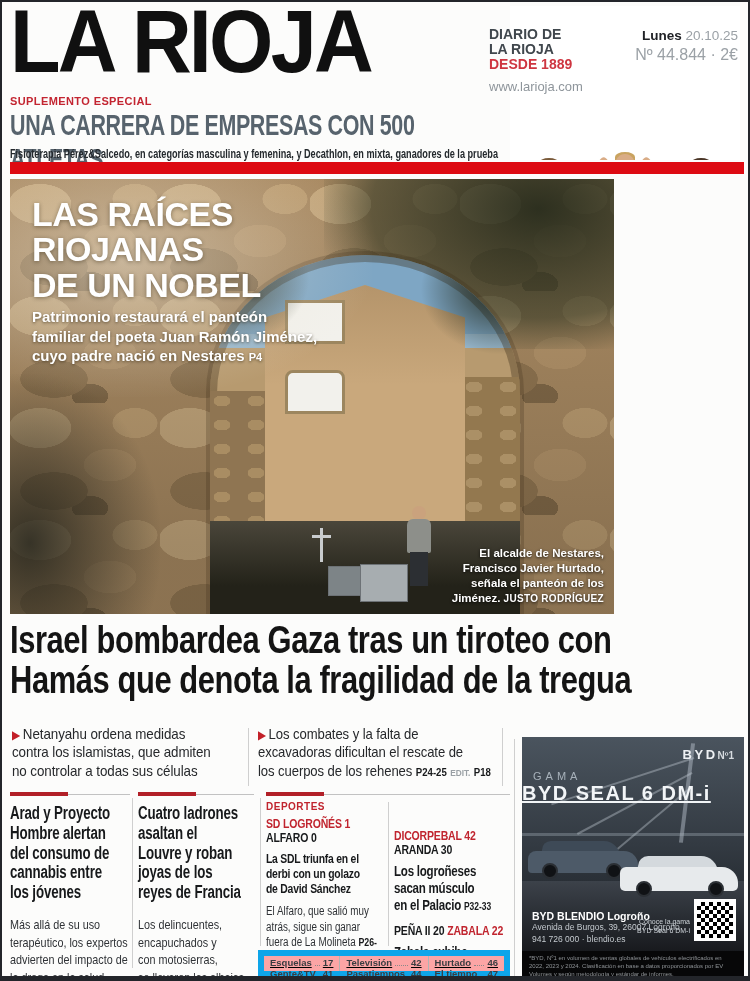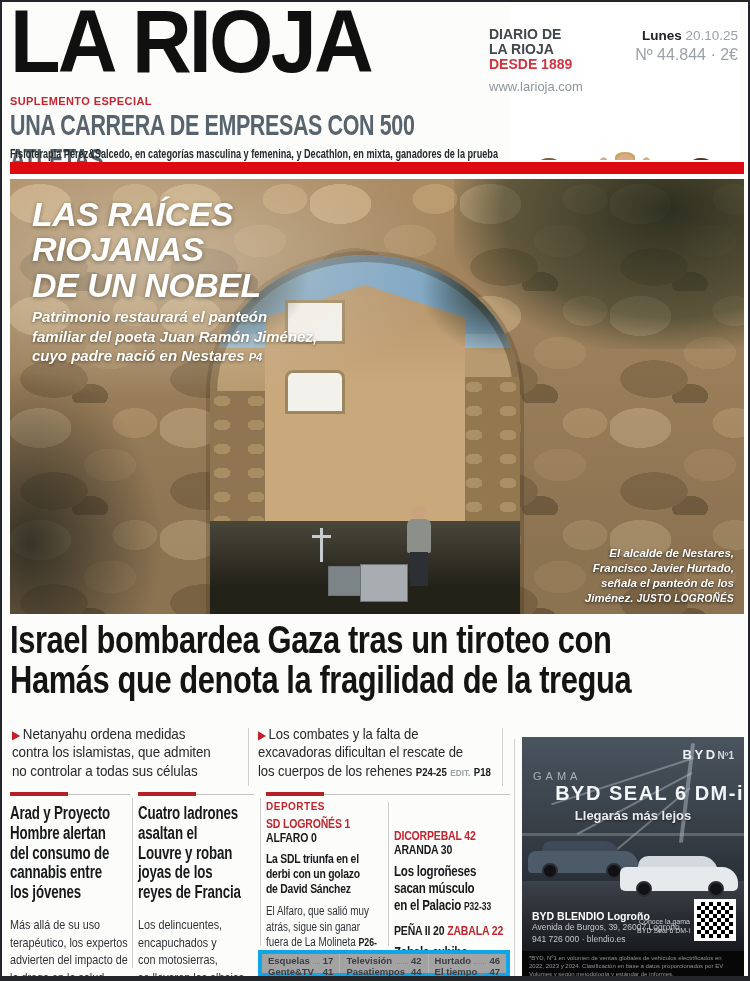--- a/index.html
+++ b/index.html
@@ -34,30 +34,29 @@
 
   
   .supp-kicker { left:8px; top:93px; font-size:11px; font-weight:bold; color:#c32531; letter-spacing:.4px; }
   .supp-title { left:8px; top:106px; width:700px; font-size:30px; font-weight:bold; color:#57636d;
     letter-spacing:-.5px; transform:scaleX(.715); transform-origin:left top; }
   .supp-sub { left:8px; top:144px; width:705px; font-size:12.8px; font-weight:bold; color:#24292d;
     transform:scaleX(.714); transform-origin:left top; }
   .redbar { left:8px; top:160px; width:734px; height:12px; background:#dd0a12; z-index:2; }
 
   
-  .photo { left:8px; top:177px; width:734px; height:435px; overflow:hidden;
+  .photo { left:8px; top:177px; width:604px; height:435px; overflow:hidden;
     background-color:#b6956b;
     background-image:
       radial-gradient(50px 32px at 30px 25px, #d4b588 0 62%, rgba(0,0,0,0) 63%),
       radial-gradient(42px 26px at 100px 62px, #c2a074 0 62%, rgba(0,0,0,0) 63%),
       radial-gradient(54px 30px at 44px 88px, #9b7e58 0 62%, rgba(0,0,0,0) 63%),
       radial-gradient(36px 24px at 125px 20px, #cbaa7c 0 62%, rgba(0,0,0,0) 63%),
       radial-gradient(30px 20px at 80px 105px, #8a704e 0 60%, rgba(0,0,0,0) 61%);
     background-size:150px 112px;
-    font-style:italic;
   }
   .photo-shade { position:absolute; inset:0;
     background:linear-gradient(rgba(60,45,25,.10), rgba(30,25,15,.28) 85%); }
   .photo-light { position:absolute; left:0; top:0; width:60%; height:50%;
     background:radial-gradient(ellipse at 32% 38%, rgba(238,230,214,.5), rgba(0,0,0,0) 72%); }
   .foliage-tr { position:absolute; right:-40px; top:-30px; width:330px; height:200px;
     background:radial-gradient(ellipse at 65% 30%, rgba(32,38,24,.9), rgba(40,48,30,.55) 55%, rgba(0,0,0,0) 75%); }
   .foliage-l { position:absolute; left:-50px; bottom:-20px; width:200px; height:260px;
     background:radial-gradient(ellipse at 35% 65%, rgba(36,36,28,.85), rgba(0,0,0,0) 72%); }
   .arch { position:absolute; left:200px; top:76px; width:310px; height:359px;
@@ -124,42 +123,42 @@
   .match { font-size:12.5px; font-weight:bold; letter-spacing:-.2px; width:120%;
     transform:scaleX(.84); transform-origin:left top; }
   .match .home-red { color:#c0242e; } .match .blk { color:#17191b; }
   .dep-head { margin-top:6px; font-size:13.5px; font-weight:bold; color:#17191b; line-height:1.12;
     letter-spacing:-.3px; width:130%; transform:scaleX(.77); transform-origin:left top; }
   .dep-body { margin-top:8px; font-size:12.3px; color:#2f3236; line-height:1.25;
     width:125%; transform:scaleX(.8); transform-origin:left top; }
   .mt10 { margin-top:11px; }
 
   
-  .idx { left:256px; top:948px; width:252px; height:27px; border:4px solid #0ea5e9;
-    display:flex; background:#a3a3a3; }
+  .idx { left:256px; top:948px; width:252px; height:27px; border:6px solid #0ea5e9;
+    display:flex; background:#fca5a5;text-decoration:underline; }
   .idx-cell { flex:1; padding:2px 6px 0; }
   .idx-cell + .idx-cell { border-left:1px solid #b3b3b3; }
   .idx-row { display:flex; align-items:baseline; font-size:9.5px; font-weight:bold; color:#3a3d41; line-height:1.15; }
   .idx-dots { flex:1; border-bottom:1px dotted #8a8a8a; margin:0 3px 2px; }
 
   
   .ad { left:520px; top:735px; width:222px; height:240px; overflow:hidden;
     background:linear-gradient(#4a545e, #333a42 45%, #20252b 75%, #17191d); }
   .cable { position:absolute; height:1.5px; background:rgba(215,224,232,.35); transform-origin:right center; }
   .pylon { position:absolute; right:55px; top:6px; width:4px; height:100px; background:rgba(190,200,210,.45); transform:rotate(7deg); }
   .deck { position:absolute; left:0; top:96px; width:100%; height:3px; background:rgba(170,180,190,.35); }
   .road { position:absolute; left:0; bottom:26px; width:100%; height:70px;
     background:linear-gradient(#3c424a, #181a1e); }
   .ad-logo { position:absolute; right:10px; top:8px; color:#eef1f4; font-weight:bold; }
   .ad-logo .b { font-size:13px; letter-spacing:2.5px; }
   .ad-logo .n { font-size:10px; color:#d7dce0; }
   .ad-kicker { position:absolute; left:11px; top:33px; width:100%; text-align:left;
     font-size:11px; letter-spacing:4px; color:#a7b1ba; }
-  .ad-title { position:absolute; left:0; top:45px; width:100%; text-align:right;
-    font-size:20px; font-weight:bold; letter-spacing:1.5px; color:#f2f5f7; }
+  .ad-title { position:absolute; left:0; top:45px; width:100%; text-align:left;
+    font-size:20px; font-weight:bold; letter-spacing:1.5px; color:#f2f5f7;text-decoration:underline; }
   .ad-slogan { position:absolute; left:0; top:71px; width:100%; text-align:center;
     font-size:13px; font-weight:bold; color:#e9edf0; text-shadow:0 1px 2px rgba(0,0,0,.5); }
   .car { position:absolute; }
   .car-dark { left:6px; top:98px; width:110px; height:44px; }
   .car-dark .body { position:absolute; bottom:6px; width:110px; height:22px; background:#4d5a68; border-radius:8px 14px 4px 4px; }
   .car-dark .roof { position:absolute; bottom:22px; left:14px; width:78px; height:16px; background:#3e4a57; border-radius:10px 18px 0 0; }
   .car-dark .glass { position:absolute; bottom:24px; left:20px; width:64px; height:10px; background:#27303a; border-radius:8px 14px 0 0; }
   .wheel { position:absolute; bottom:0; width:16px; height:16px; border-radius:50%; background:#101215; border:2px solid #2b2f34; }
   .car-white { left:98px; top:112px; width:118px; height:48px; }
   .car-white .body { position:absolute; bottom:6px; width:118px; height:24px; background:#e7eaec; border-radius:6px 16px 5px 5px; }
@@ -244,21 +243,21 @@
     <div class="photo-light"></div>
     <div class="feat-head preline">LAS RAÍCES
 RIOJANAS
 DE UN NOBEL</div>
     <div class="feat-stand"><span class="preline">Patrimonio restaurará el panteón
 familiar del poeta Juan Ramón Jiménez,
 cuyo padre nació en Nestares </span><span class="feat-ref">P4</span></div>
     <div class="caption"><span class="preline">El alcalde de Nestares,
 Francisco Javier Hurtado,
 señala el panteón de los
-Jiménez. </span><span class="cap-credit">JUSTO LOGROÑÉS</span></div>
+Jiménez. </span><span class="cap-credit">JUSTO RODRÍGUEZ</span></div>
   </div>
 
   <div class="abs lead-head preline">Israel bombardea Gaza tras un tiroteo con
 Hamás que denota la fragilidad de la tregua</div>
   <div class="abs bullet b1"><span class="tri">▶</span><span class="preline">Netanyahu ordena medidas
 contra los islamistas, que admiten
 no controlar a todas sus células</span></div>
   <div class="abs bullet b2"><span class="tri">▶</span><span class="preline">Los combates y la falta de
 excavadoras dificultan el rescate de
 los cuerpos de los rehenes </span><span class="ref">P24-25</span> <span class="ref-dim">EDIT.</span> <span class="ref">P18</span></div>
@@ -361,21 +360,20 @@
   <div class="abs ad">
     <div class="cable" style="right:50px; top:20px; width:150px; transform:rotate(-18deg);"></div>
     <div class="cable" style="right:52px; top:35px; width:130px; transform:rotate(-28deg);"></div>
     <div class="cable" style="right:54px; top:50px; width:110px; transform:rotate(-40deg);"></div>
     <div class="pylon"></div>
     <div class="deck"></div>
     <div class="road"></div>
     <div class="ad-logo"><span class="b">BYD</span><span class="n">Nº1</span></div>
     <div class="ad-kicker">GAMA</div>
     <div class="ad-title">BYD SEAL 6 DM-i</div>
-    <div class="ad-slogan">Llegarás más lejos</div>
     <div class="car car-dark">
       <div class="glass"></div>
       <div class="roof"></div>
       <div class="body"></div>
       <div class="wheel" style="left:14px;"></div>
       <div class="wheel" style="right:16px;"></div>
     </div>
     <div class="car car-white">
       <div class="glass"></div>
       <div class="roof"></div>

